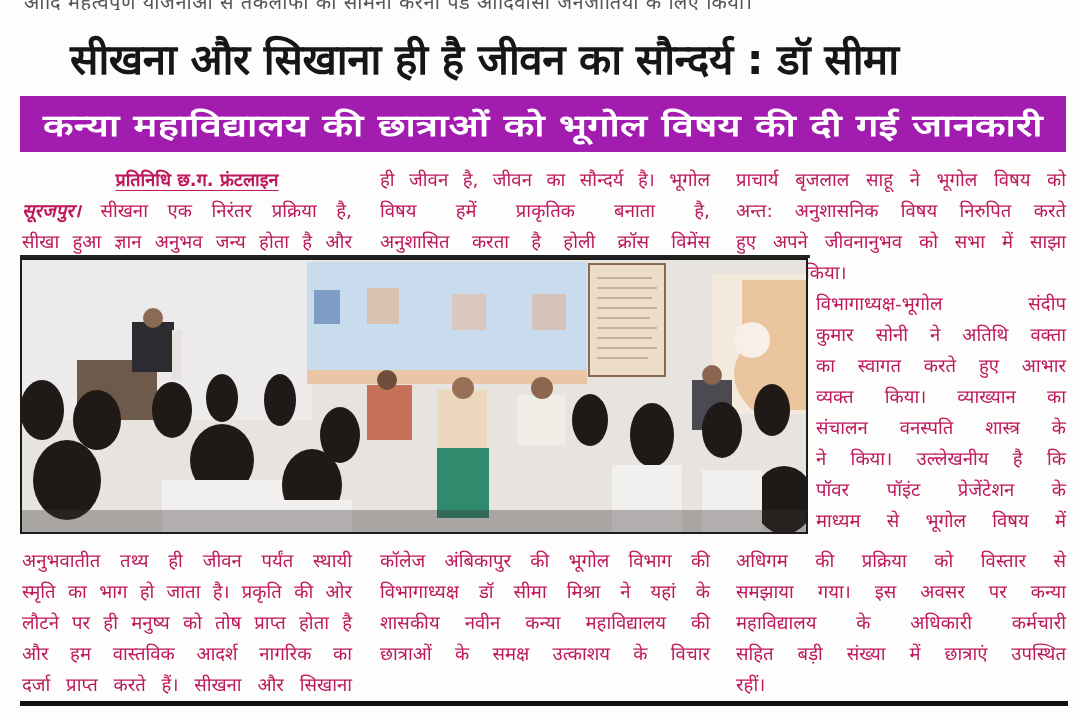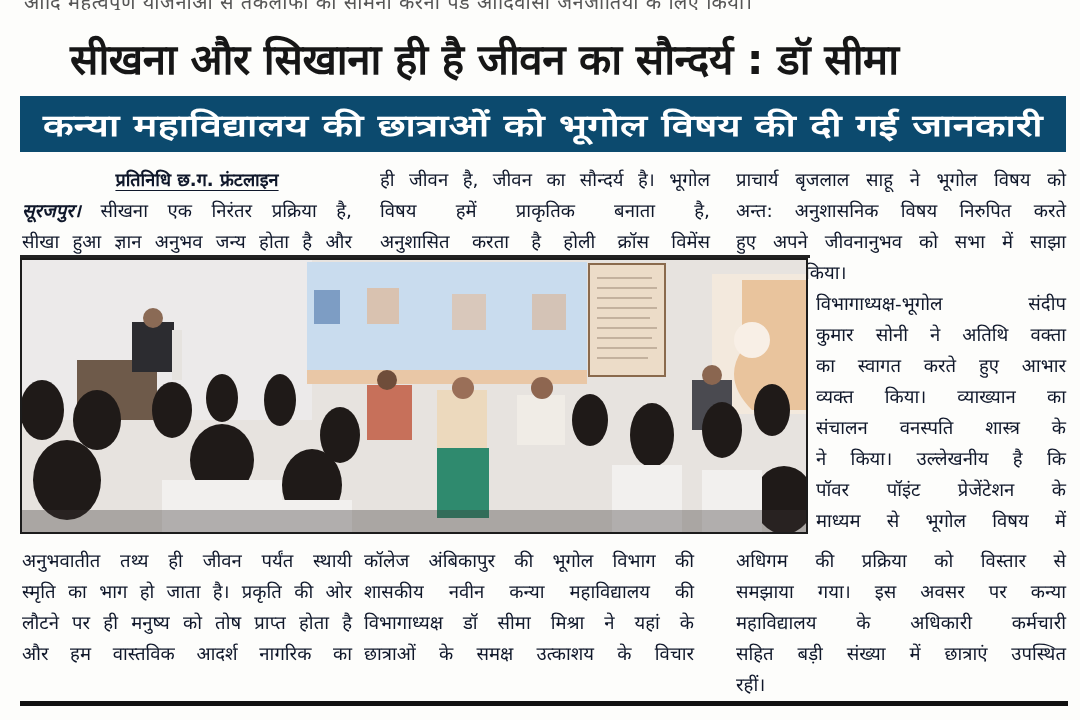--- a/index.html
+++ b/index.html
@@ -16,28 +16,28 @@
     padding-left: 24px; box-sizing: border-box;
   }
   .headline {
     left: 22px; top: 30px; width: 1045px; height: 60px;
     font-size: 42px; font-weight: bold; color: #161616;
     white-space: nowrap; line-height: 60px; letter-spacing: -0.5px;
     transform-origin: left center;
   }
   .subbar {
     left: 20px; top: 96px; width: 1046px; height: 56px;
-    background: #0c4a6e;
+    background: #a21caf;
     display: flex; align-items: center; justify-content: center;
   }
   .subbar span {
     color: #ffffff; font-size: 30px; font-weight: bold; white-space: nowrap;
     letter-spacing: 0.2px;
   }
-  .col { font-size: 18.5px; line-height: 31px; color: #0f172a; }
+  .col { font-size: 18.5px; line-height: 31px; color: #be185d; }
   .line { white-space: nowrap; height: 31px; display: block; }
   .justify { text-align: justify; text-align-last: justify; }
   .byline {
     font-weight: bold; font-size: 18px; text-decoration: underline;
     text-underline-offset: 4px; text-align: center; display: block;
     height: 31px; line-height: 31px; white-space: nowrap;
   }
   .dateline { font-weight: bold; font-style: italic; }
   .photo {
     left: 20px; top: 258px; width: 788px; height: 276px;
@@ -163,26 +163,27 @@
   <span class="line justify">ने किया। उल्लेखनीय है कि</span>
   <span class="line justify">पॉवर पॉइंट प्रेजेंटेशन के</span>
   <span class="line justify">माध्यम से भूगोल विषय में</span>
 </div>
 
 <div class="abs col" style="left:22px; top:545px; width:330px;">
   <span class="line justify">अनुभवातीत तथ्य ही जीवन पर्यंत स्थायी</span>
   <span class="line justify">स्मृति का भाग हो जाता है। प्रकृति की ओर</span>
   <span class="line justify">लौटने पर ही मनुष्य को तोष प्राप्त होता है</span>
   <span class="line justify">और हम वास्तविक आदर्श नागरिक का</span>
+  <span class="line justify">दर्जा प्राप्त करते हैं। सीखना और सिखाना</span>
 </div>
 
-<div class="abs col" style="left:364px; top:545px; width:330px;">
+<div class="abs col" style="left:380px; top:545px; width:330px;">
   <span class="line justify">कॉलेज अंबिकापुर की भूगोल विभाग की</span>
+  <span class="line justify">विभागाध्यक्ष डॉ सीमा मिश्रा ने यहां के</span>
   <span class="line justify">शासकीय नवीन कन्या महाविद्यालय की</span>
-  <span class="line justify">विभागाध्यक्ष डॉ सीमा मिश्रा ने यहां के</span>
   <span class="line justify">छात्राओं के समक्ष उत्काशय के विचार</span>
 </div>
 
 <div class="abs col" style="left:736px; top:545px; width:330px;">
   <span class="line justify">अधिगम की प्रक्रिया को विस्तार से</span>
   <span class="line justify">समझाया गया। इस अवसर पर कन्या</span>
   <span class="line justify">महाविद्यालय के अधिकारी कर्मचारी</span>
   <span class="line justify">सहित बड़ी संख्या में छात्राएं उपस्थित</span>
   <span class="line">रहीं।</span>
 </div>

